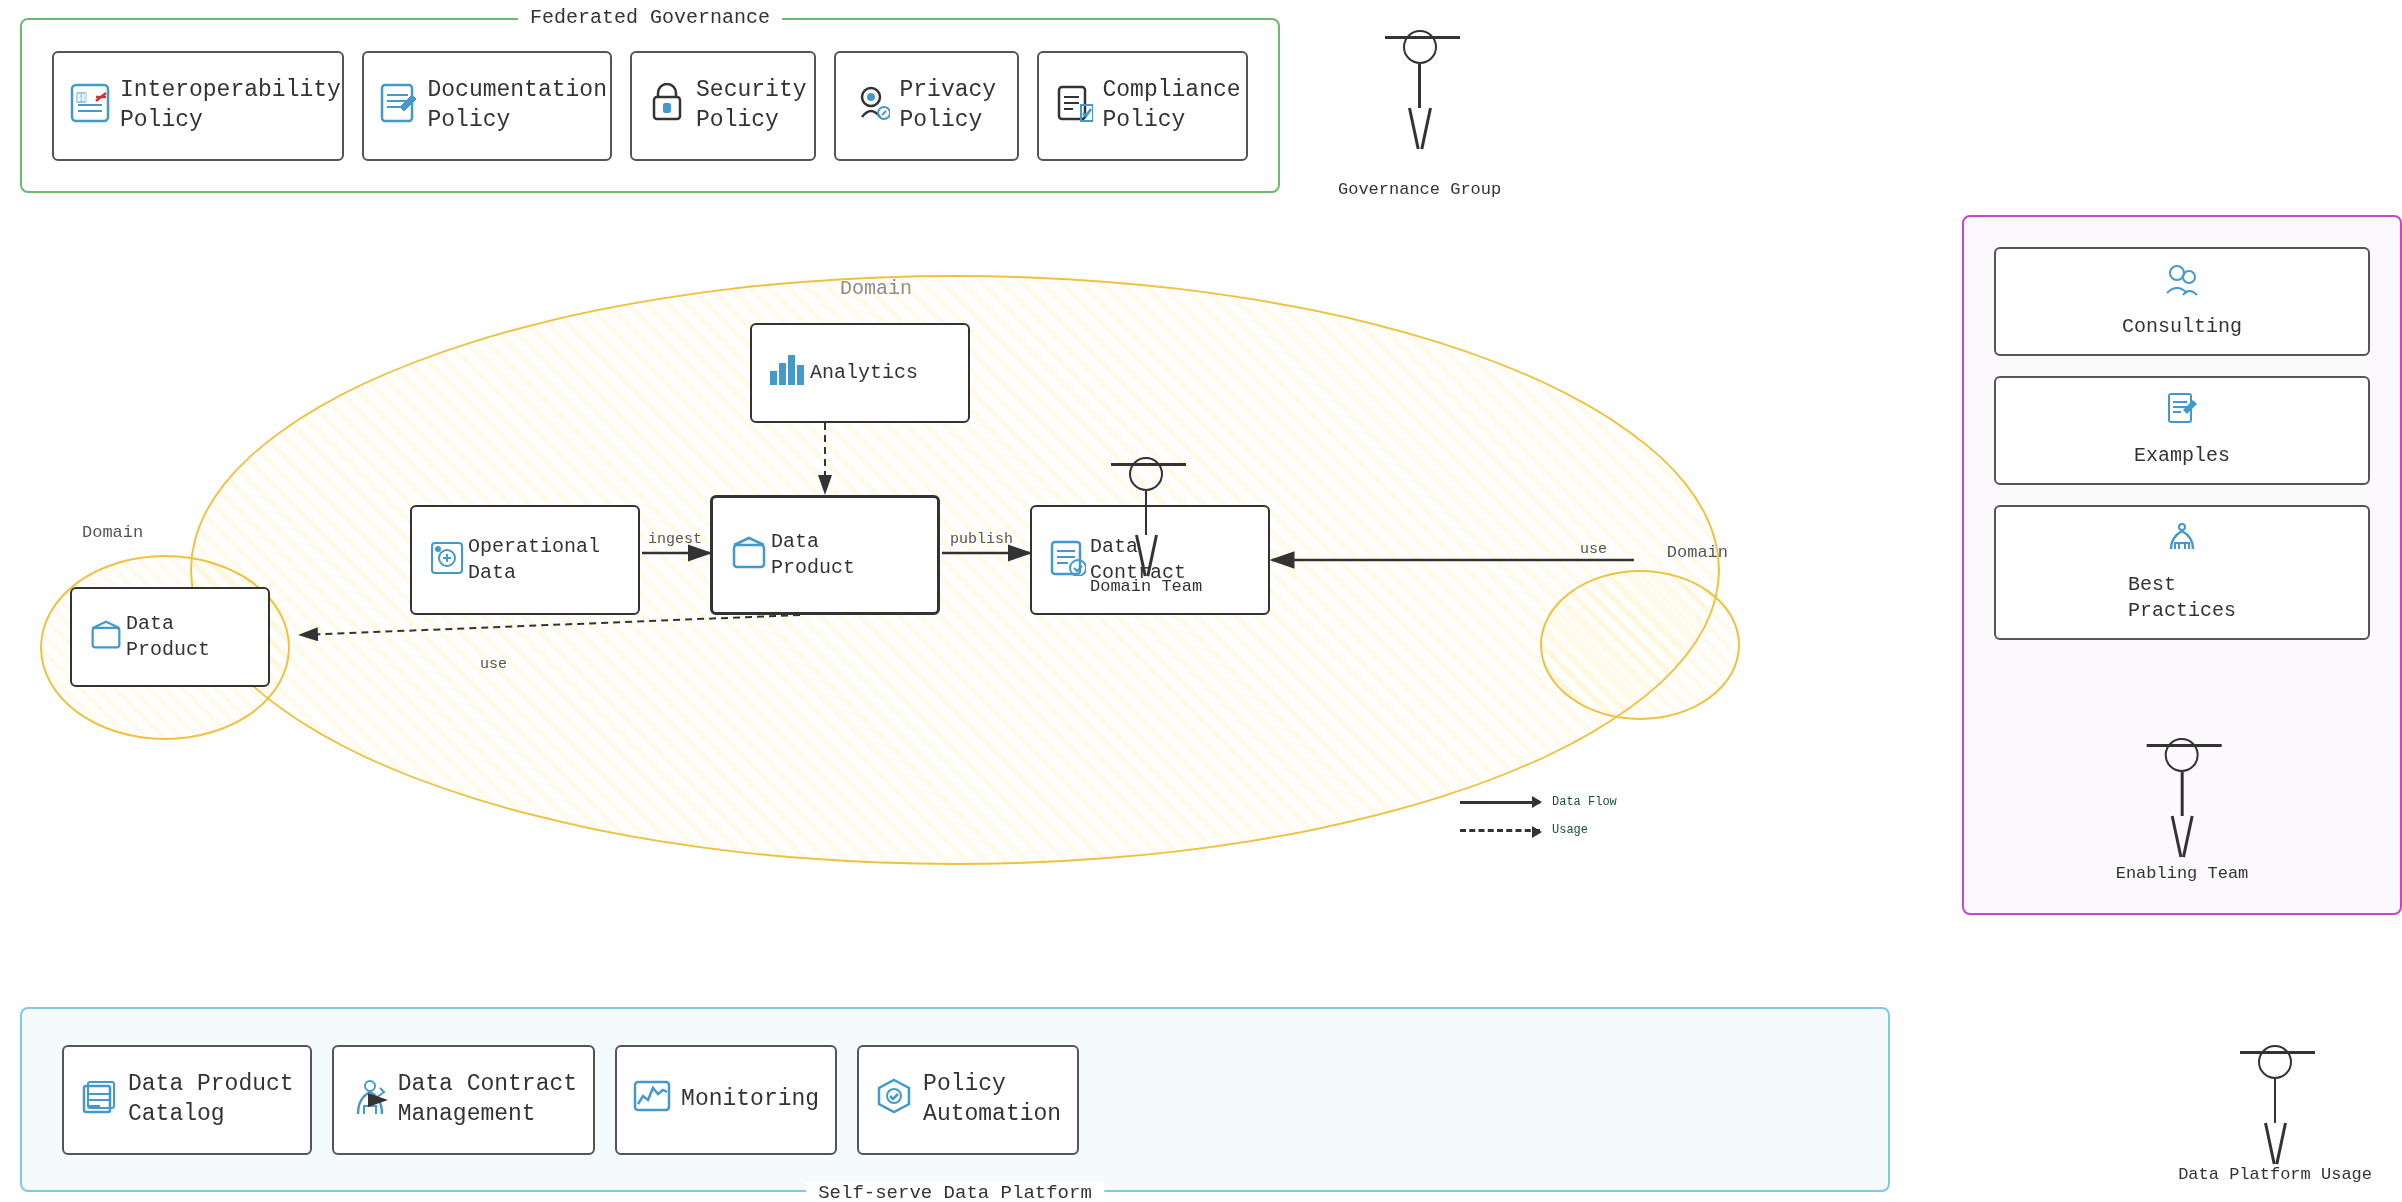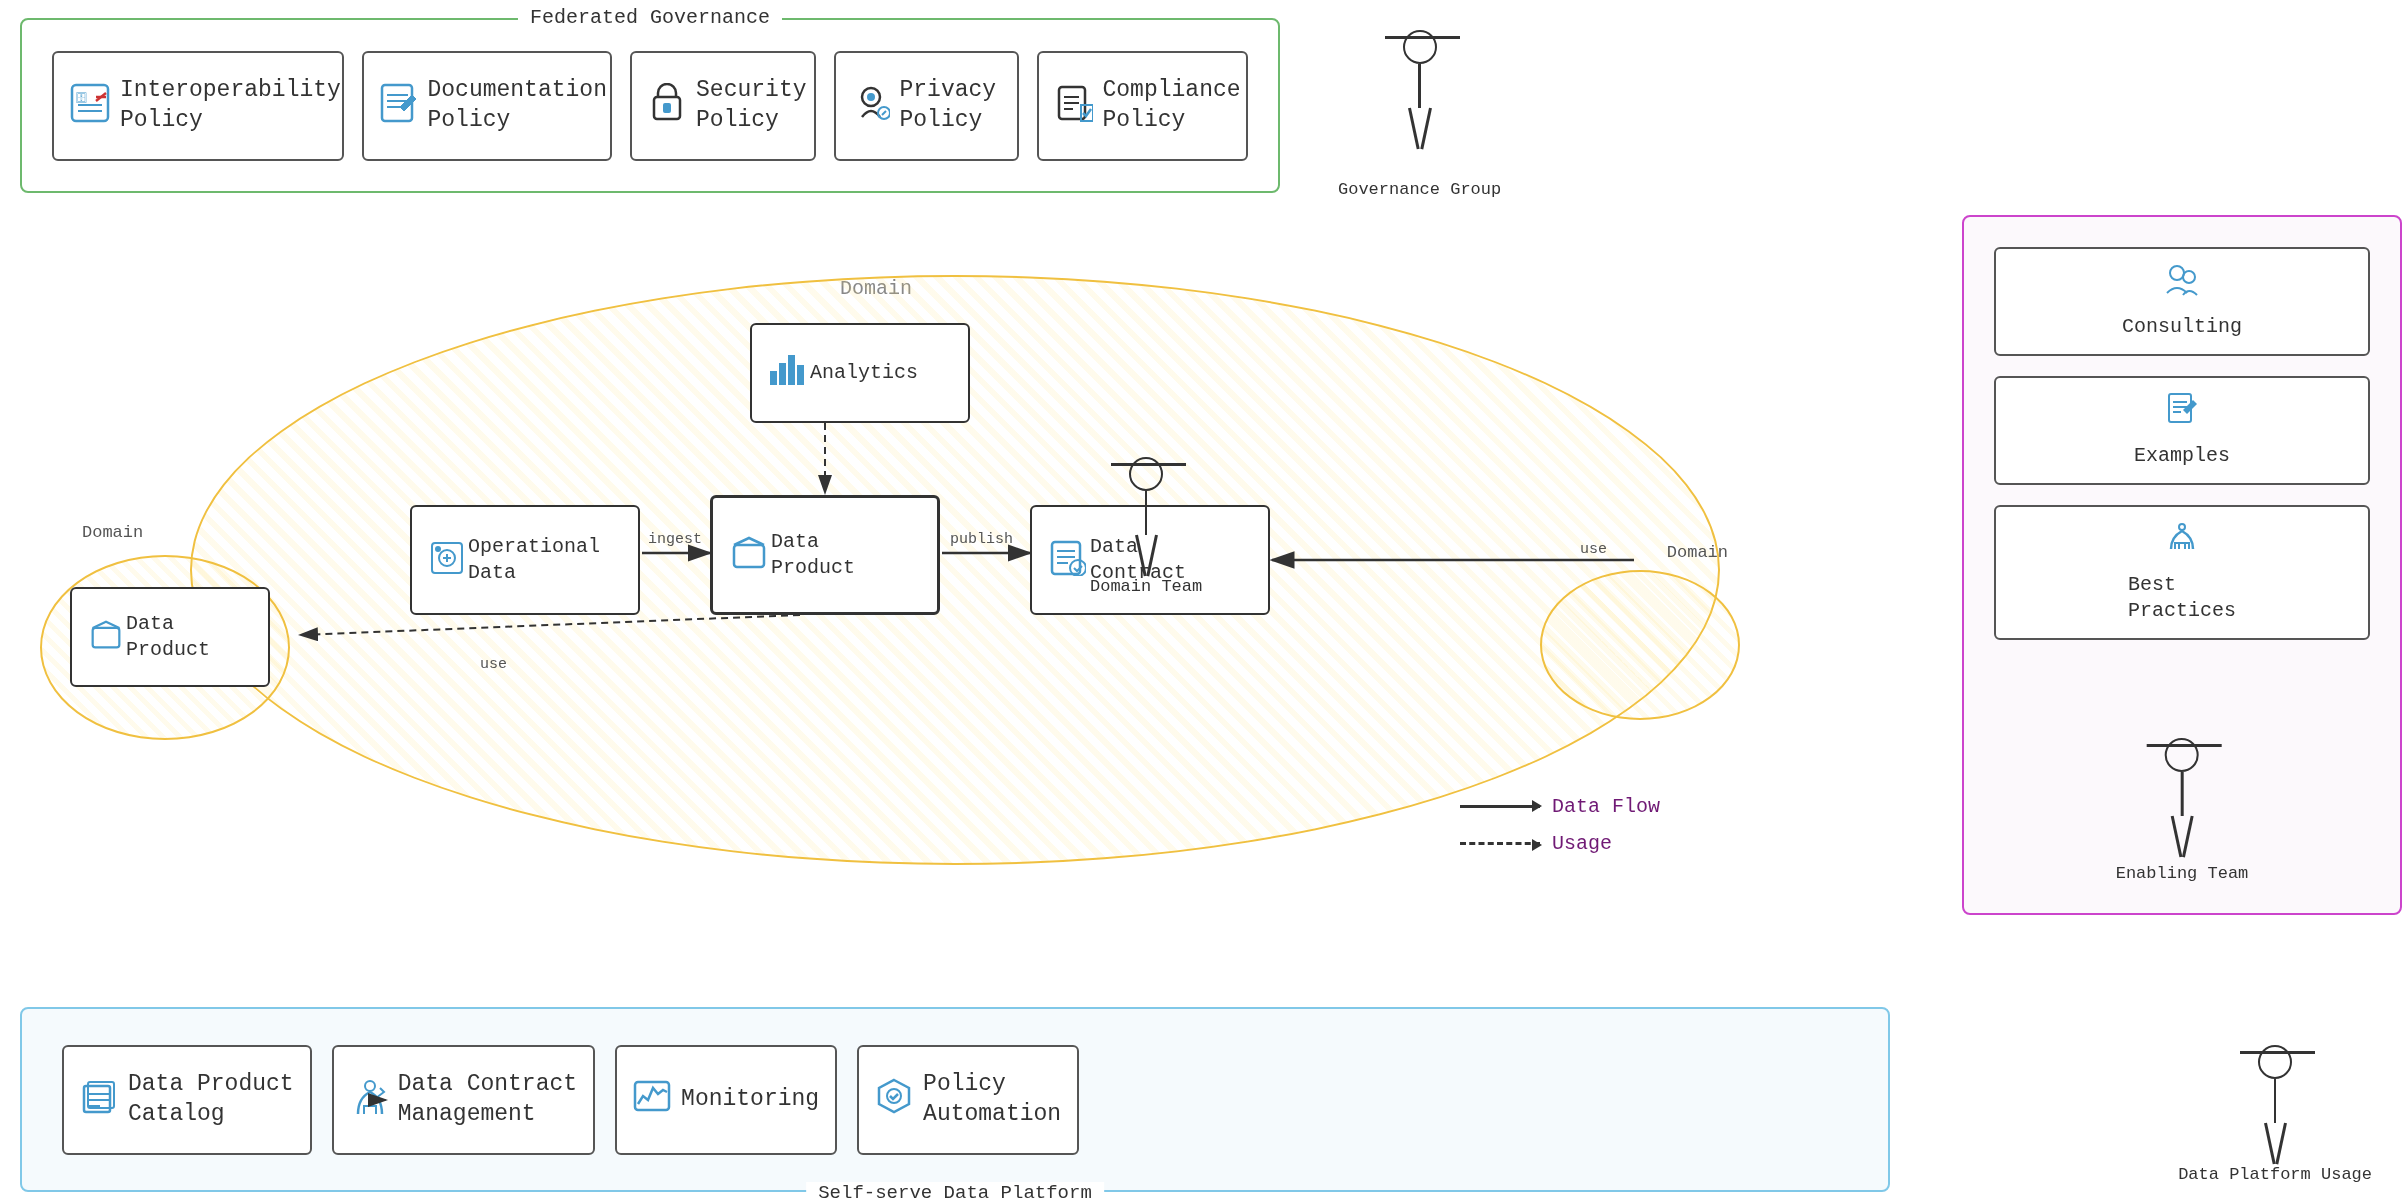--- a/index.html
+++ b/index.html
@@ -374,23 +374,23 @@
       content: '';
       position: absolute;
       right: -2px;
       top: -6px;
       border-left: 10px solid #333;
       border-top: 6px solid transparent;
       border-bottom: 6px solid transparent;
     }
 
     .legend-text {
-      font-size: 20px;
+      font-size: 12px;
       font-family: 'Courier New', monospace;
-      color: #701a75;
+      color: #14532d;
     }
 
     
     .platform-team-figure {
       position: absolute;
       bottom: 18px;
       right: 30px;
     }
 
     

